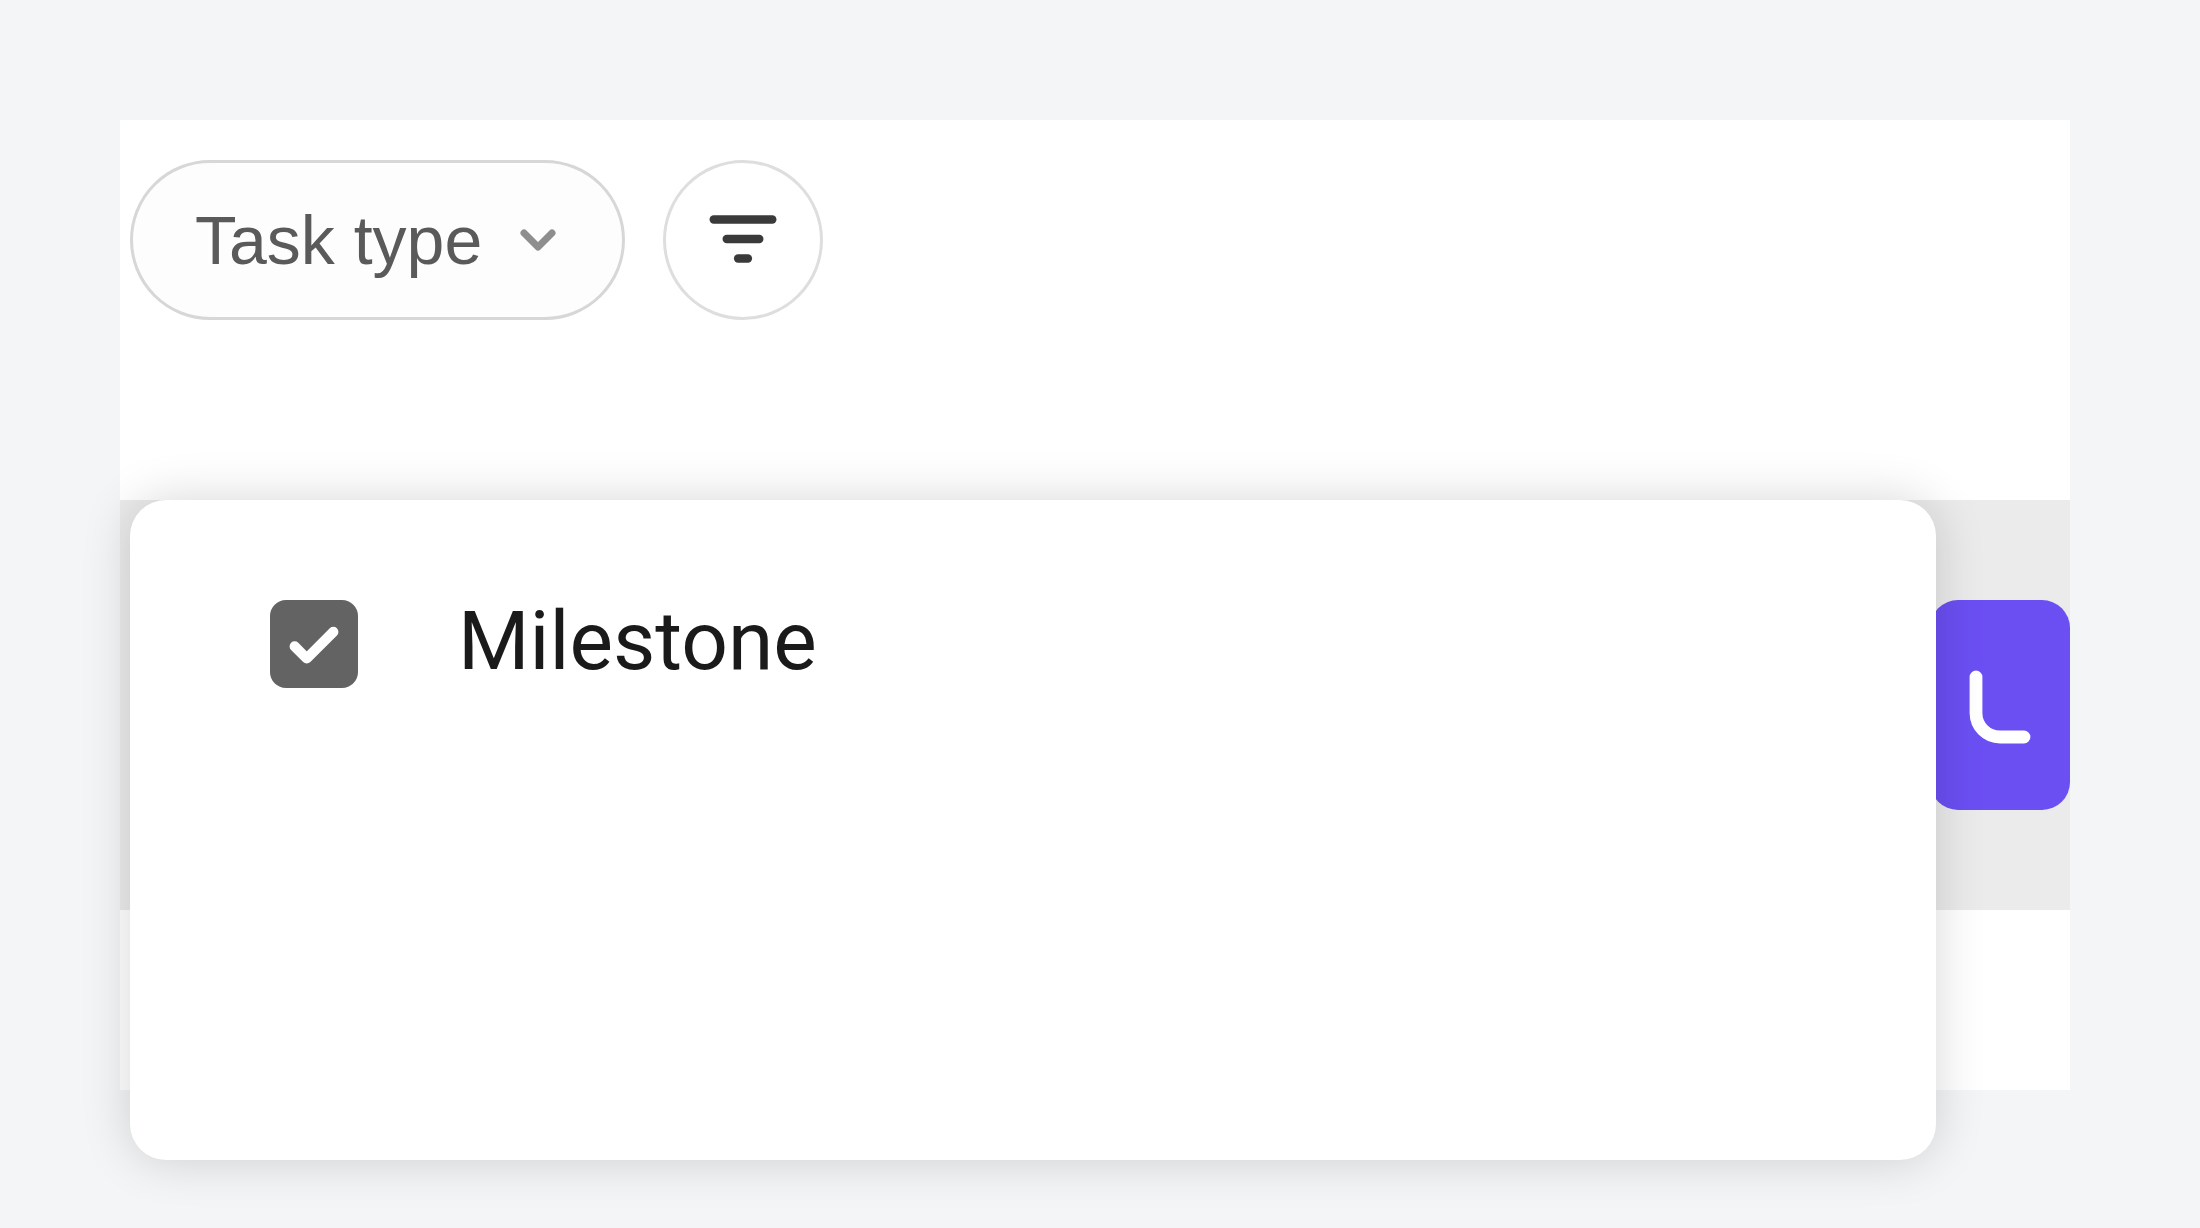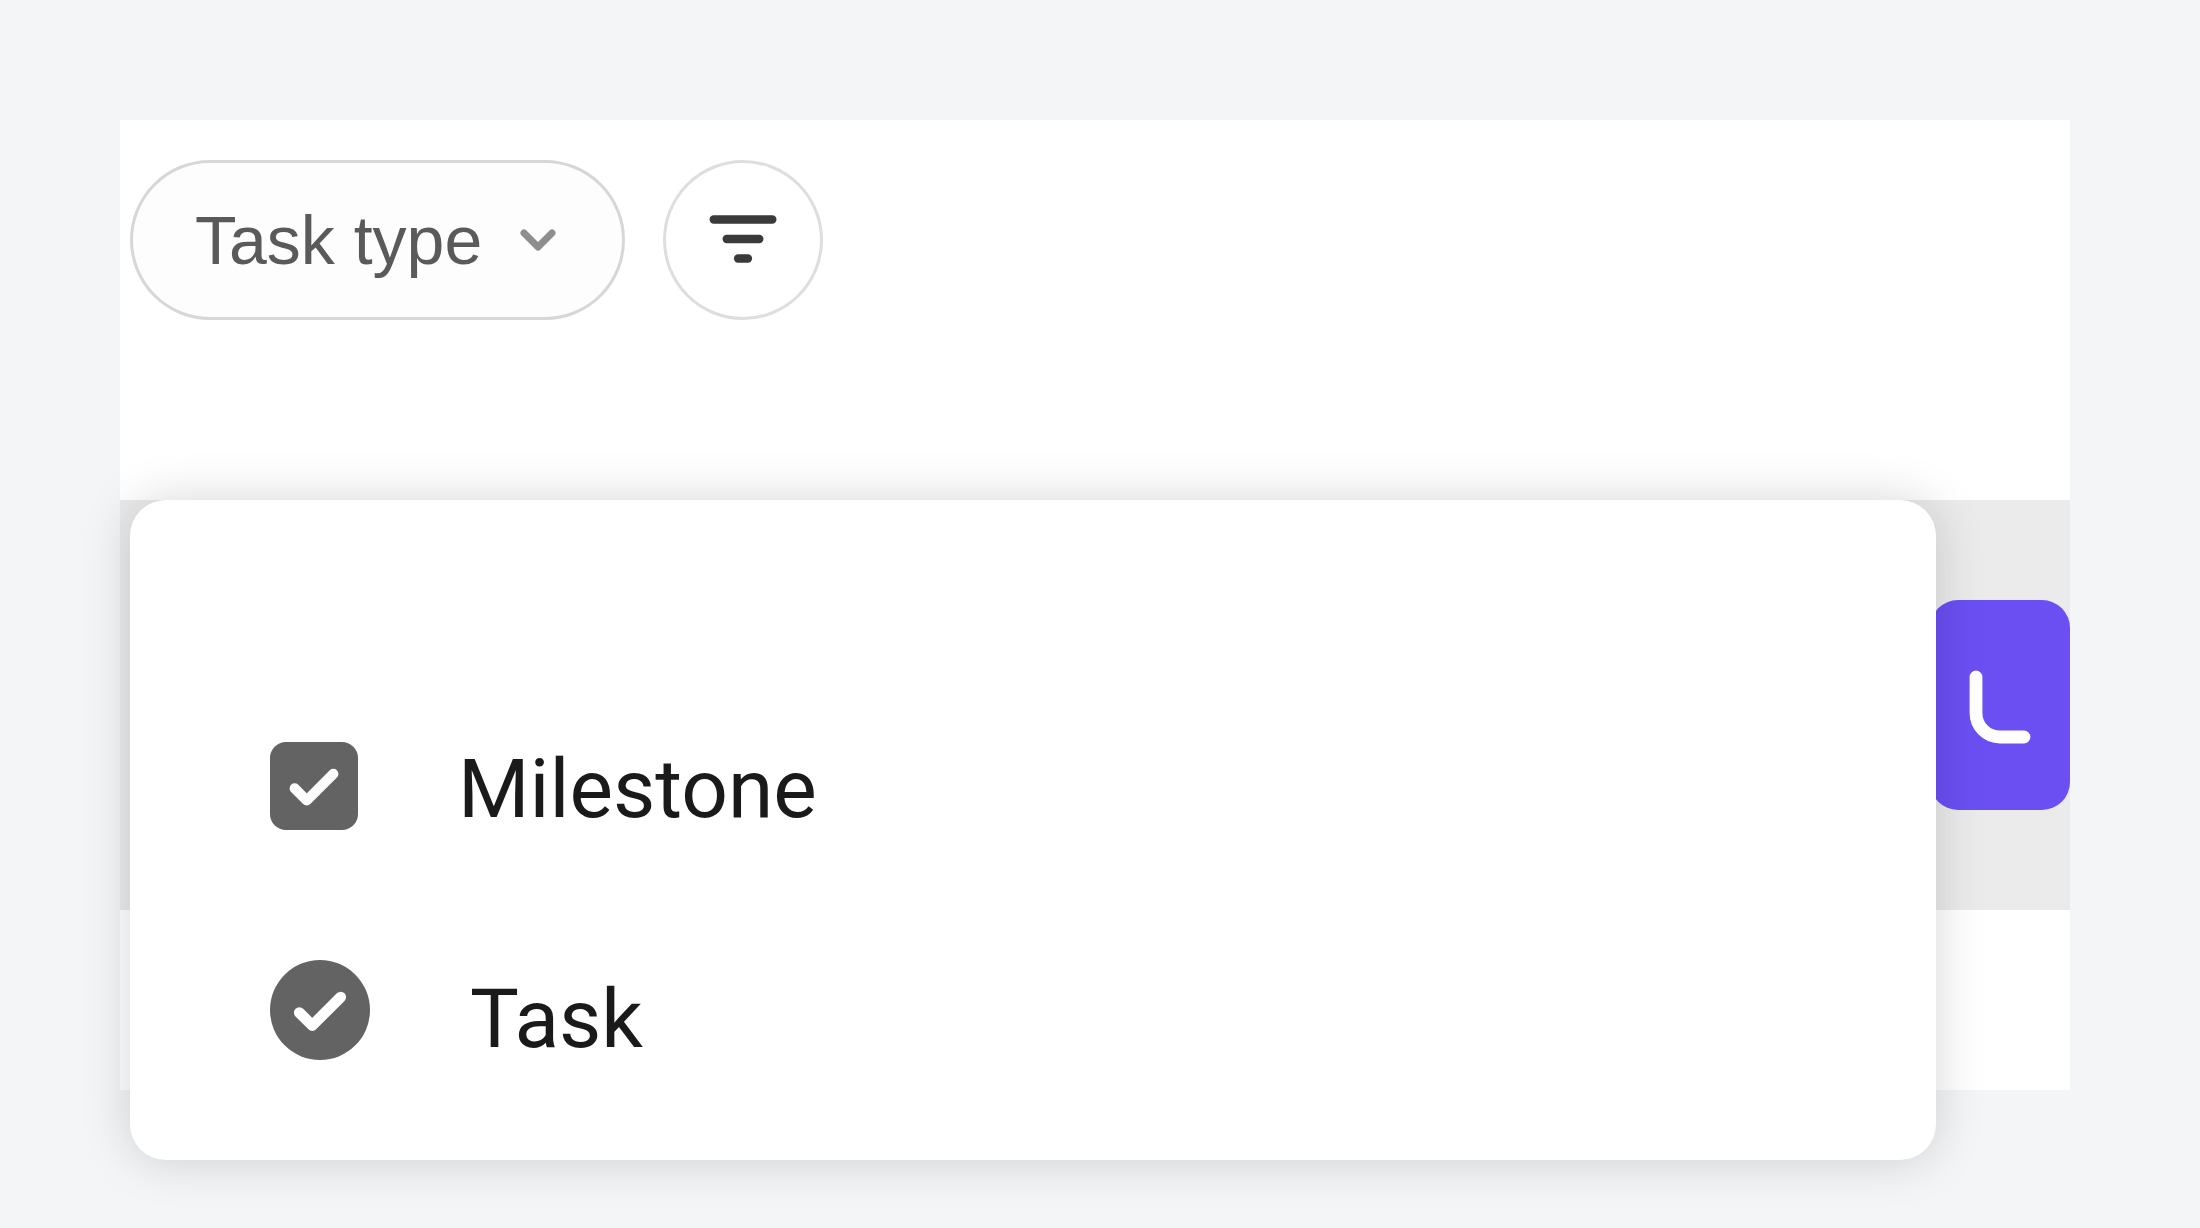--- a/index.html
+++ b/index.html
@@ -104,21 +104,21 @@
       width: 1806px;
       height: 660px;
       background: #ffffff;
       border-radius: 36px;
       box-shadow: 0 0 50px rgba(0, 0, 0, 0.16);
       padding: 100px 0 0 140px;
     }
 
     .dropdown-item {
       display: flex;
-      align-items: flex-end;
+      align-items: flex-start;
       gap: 100px;
       height: 230px;
       cursor: pointer;
     }
 
     .marker {
       width: 88px;
       height: 88px;
       background: #636363;
       display: flex;
@@ -185,23 +185,15 @@
   <div class="dropdown">
     <div class="dropdown-item">
       <span class="marker milestone">
         <svg width="58" height="58" viewBox="0 0 24 24" fill="none" stroke="#ffffff" stroke-width="4.2" stroke-linecap="round" stroke-linejoin="round">
           <polyline points="4 13 9 18 20 7"></polyline>
         </svg>
       </span>
       <span class="item-label">Milestone</span>
     </div>
 
-    <div class="dropdown-item">
-      <span class="marker task">
-        <svg width="62" height="62" viewBox="0 0 24 24" fill="none" stroke="#ffffff" stroke-width="4.2" stroke-linecap="round" stroke-linejoin="round">
-          <polyline points="4 13 9 18 20 7"></polyline>
-        </svg>
-      </span>
-      <span class="item-label">Task</span>
-    </div>
   </div>
 
 </div>
 
 </body></html>

